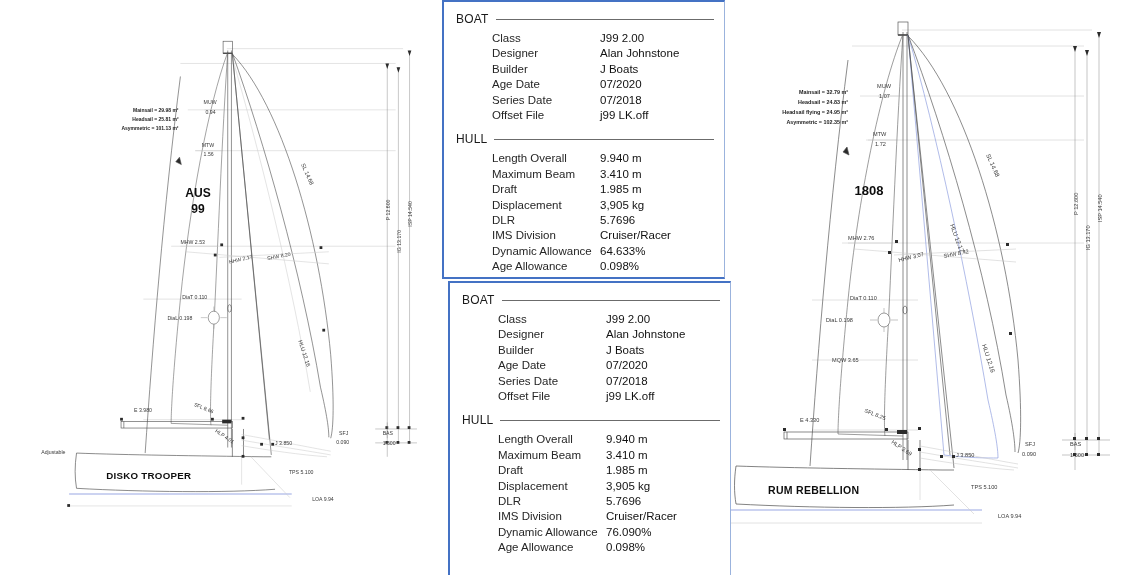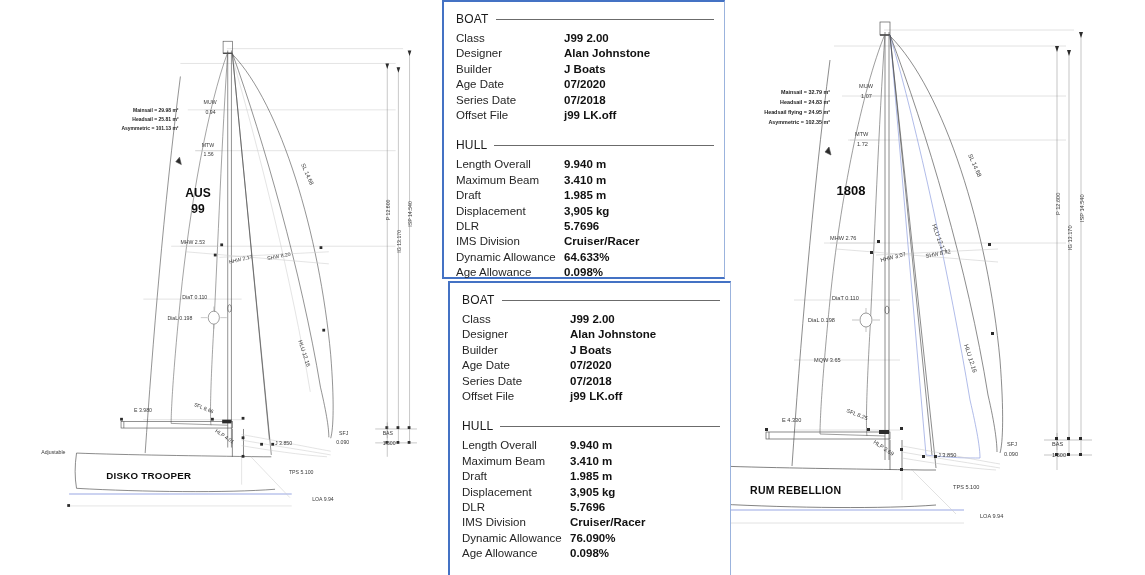--- a/index.html
+++ b/index.html
@@ -53,34 +53,35 @@
     font-size: 12px;
     color: #1a1a1a;
     margin: 2px 0 5px 0;
     letter-spacing: .2px;
   }
   .sec-head .rule {
     flex: 1;
     height: 1px;
     background: #6b6b6b;
   }
-  .sec-head.second { margin-top: 15px; }
+  .sec-head.second { margin-top: 9px; }
   .rowlist { display: block; }
   .row {
     display: flex;
     line-height: 15.4px;
     font-size: 11.5px;
+    margin-left: 36px;
   }
   .row .k {
     width: 108px;
     flex: 0 0 108px;
     color: #262626;
   }
   .row .v {
-    font-weight: bold;
+    font-weight: normal;
     color: #111;
   }
 
   
   text { font-family: "Liberation Sans", sans-serif; fill: #3a3a3a; }
   .t55 { font-size: 5.6px; }
   .t6  { font-size: 6.2px; }
   .sailno { font-size: 13px; font-weight: bold; fill: #0d0d0d; }
   .boatname { font-size: 10.5px; font-weight: bold; fill: #0d0d0d; letter-spacing: .3px; }
   .arealbl { font-size: 5.4px; font-weight: bold; fill: #1c1c1c; }
@@ -260,21 +261,21 @@
       <text class="t55" x="10" y="467">Adjustable</text>
 
       <text class="t55" x="386" y="215" transform="rotate(-90 386 215)">P 12.600</text>
       <text class="t55" x="398" y="250" transform="rotate(-90 398 250)">IG 13.170</text>
       <text class="t55" x="410" y="222" transform="rotate(-90 410 222)">ISP 14.540</text>
 
       <text class="boatname" x="80" y="494">DISKO TROOPER</text>
     </svg>
   </div>
 
-  <div class="plan" id="plan-right" style="left:674px;text-decoration:underline;">
+  <div class="plan" id="plan-right" style="left:692px;text-decoration:underline;">
     <svg viewBox="0 0 442 575" xmlns="http://www.w3.org/2000/svg">
 
       <g class="thin">
         <line x1="210" y1="30" x2="400" y2="30"></line>
         <line x1="160" y1="46" x2="392" y2="46"></line>
         <line x1="168" y1="96" x2="392" y2="96"></line>
         <line x1="176" y1="140" x2="392" y2="140"></line>
         <line x1="150" y1="243" x2="392" y2="243"></line>
         <line x1="120" y1="300" x2="226" y2="300"></line>
         <line x1="120" y1="360" x2="226" y2="360"></line>

